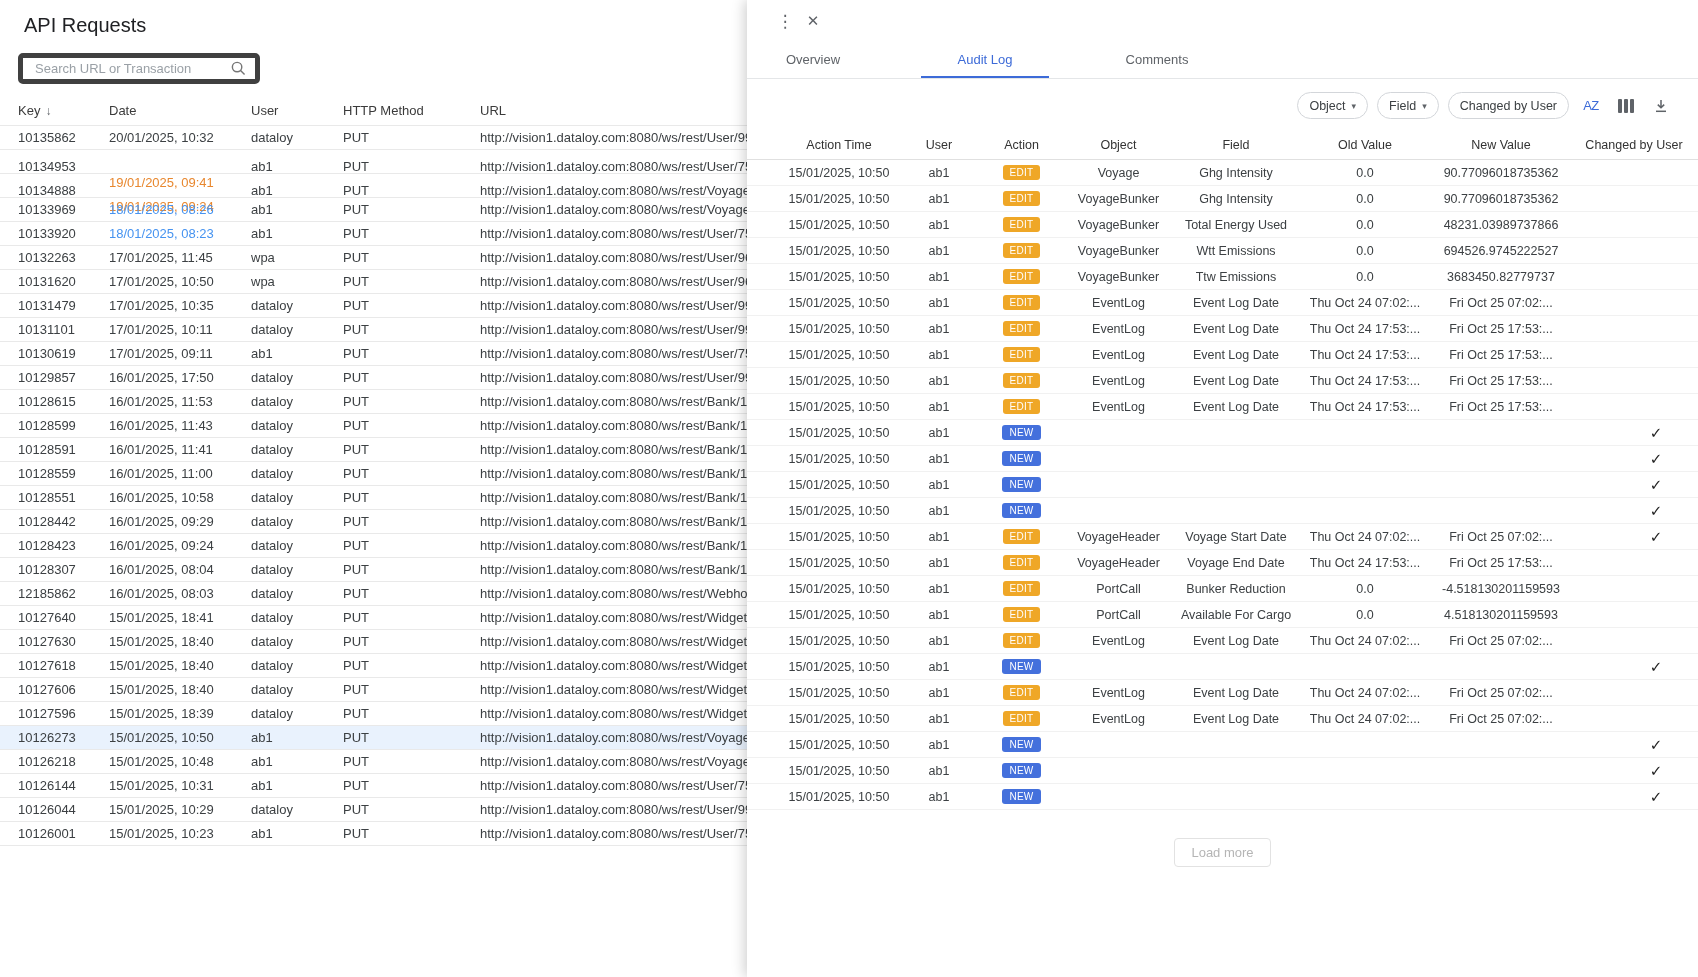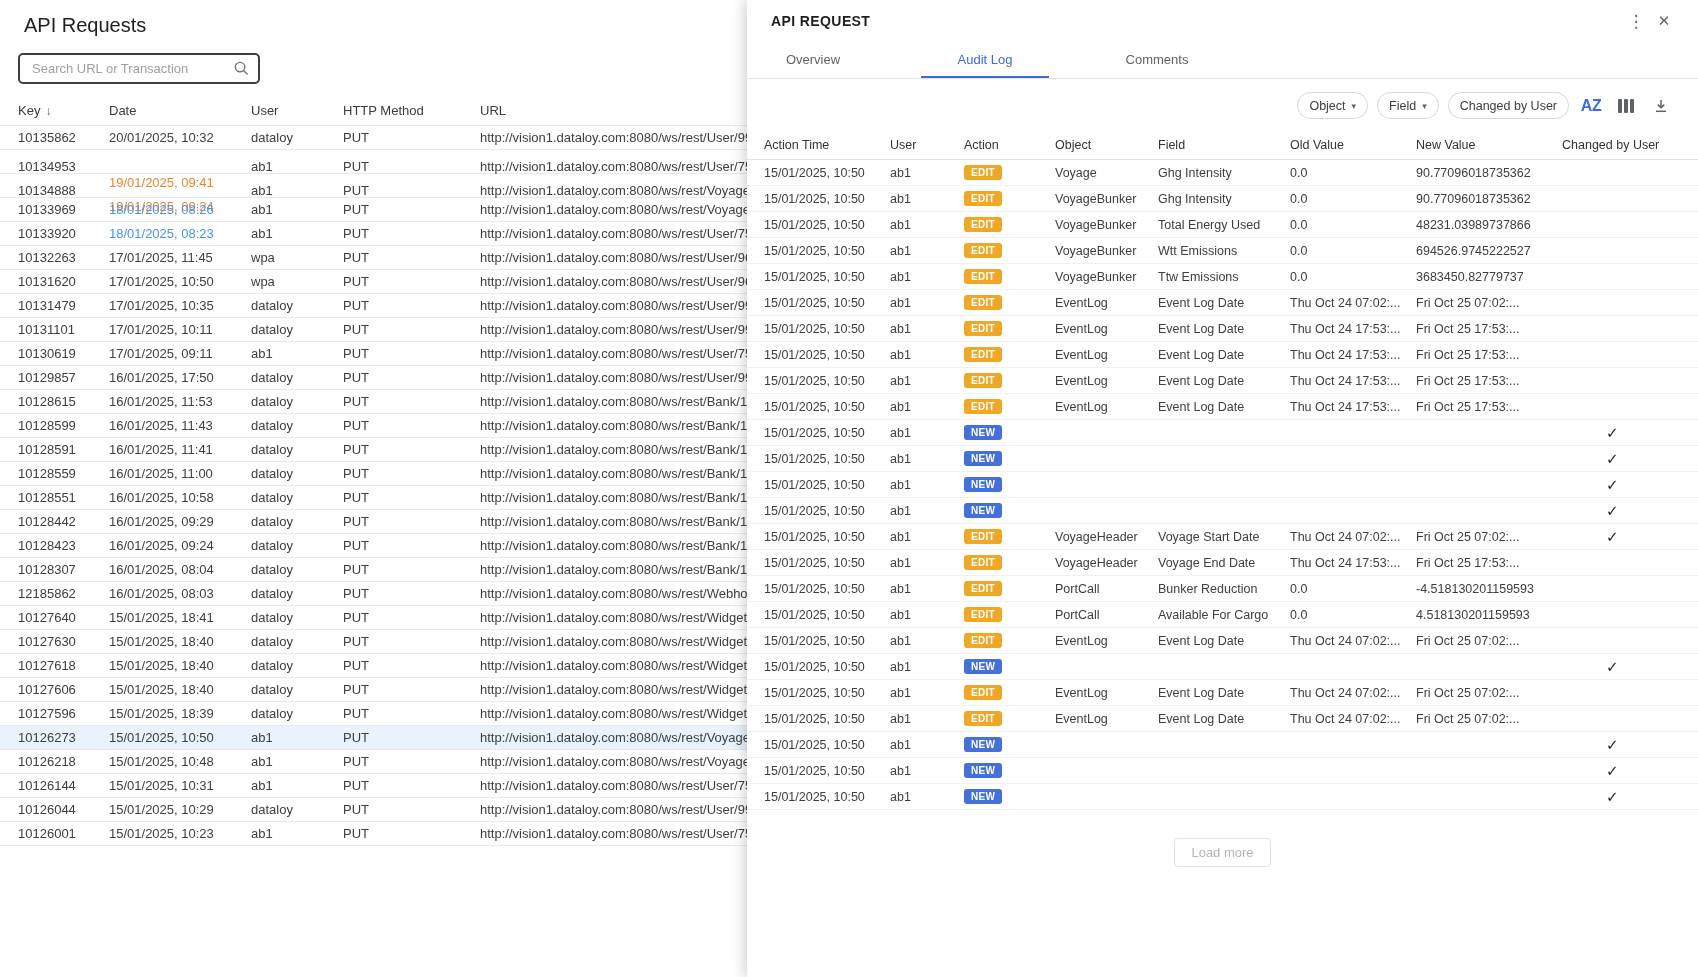--- a/index.html
+++ b/index.html
@@ -3,21 +3,21 @@
 <meta charset="utf-8">
 <style>
   * { margin:0; padding:0; box-sizing:border-box; }
   html,body { width:1698px; height:977px; background:#fff; overflow:hidden;
     font-family:"Liberation Sans","DejaVu Sans",sans-serif; color:#3c4043; }
 
   
   .left-panel { position:absolute; inset:0; background:#fff; }
   .page-title { font-size:20px; font-weight:500; color:#202124; margin:14px 0 16px 24px; }
   .search-box { position:relative; width:242px; height:31px; margin-left:18px; margin-bottom:12px;
-    border:2px solid #404040; border-radius:5px; display:flex; align-items:center; }
+    border:5px solid #404040; border-radius:5px; display:flex; align-items:center; }
   .search-box input { border:none; outline:none; flex:1; height:100%; padding:0 6px 0 12px;
     font-size:13px; color:#3c4043; font-family:inherit; background:transparent; }
   .search-box input::placeholder { color:#9aa0a6; }
   .search-box .sicon { margin-right:8px; display:flex; }
 
   .lheader, .lrow { display:grid; grid-template-columns:91px 142px 92px 137px 1fr;
     align-items:center; padding-left:18px; border-bottom:1px solid #e9e9e9; }
   .lheader { height:30px; font-size:13px; font-weight:500; color:#3b3b3b; }
   .lrow { height:24px; font-size:13px; color:#3c4043; }
   .lrow.hl { background:var(--row-highlight); }
@@ -41,30 +41,30 @@
   .tabs { display:flex; border-bottom:1px solid #e4e6e8; padding-left:2px;gap:44px; }
   .tab { width:128px; height:36px; display:flex; align-items:center; justify-content:center;
     font-size:13px; font-weight:500; color:#5f6368; cursor:pointer; border-bottom:2px solid transparent; }
   .tab.active { color:var(--accent); border-bottom-color:var(--accent);text-align:right; }
 
   .toolbar { display:flex; justify-content:flex-end; align-items:center; gap:9px; padding:13px 24px 7px; }
   .chip { display:flex; align-items:center; gap:6px; height:27px; padding:0 11px;
     border:1px solid #d3d6da; border-radius:14px; font-size:12.5px; color:#3c4043; cursor:pointer; background:#fff; }
   .chip .caret { font-size:9px; color:#5f6368; }
   .tool-ico { display:flex; align-items:center; justify-content:center; width:26px; height:26px; cursor:pointer; }
-  .az { font-size:16px; font-weight:700; color:var(--accent); letter-spacing:-0.5px; }
+  .az { font-size:13px; font-weight:400; color:var(--accent); letter-spacing:-0.5px; }
   .colbars { display:flex; gap:2px; }
   .colbars i { display:block; width:4px; height:14px; background:#5f6368; border-radius:1px; }
 
   .aheader, .arow { display:grid; grid-template-columns:126px 74px 91px 103px 132px 126px 146px 1fr;
-    align-items:center; padding-left:17px; }
+    align-items:center; padding-left:33px;text-align:center; }
   .aheader { height:30px; font-size:12.5px; font-weight:500; color:#333; border-bottom:1px solid #e0e0e0; margin-top:4px; }
   .arow { height:26px; font-size:12.5px; color:#3c4043; border-bottom:1px solid #f1f1f1; }
   .acell { overflow:hidden; white-space:nowrap; padding-right:8px; }
-  .badge { display:inline-block; padding:2px 7px; border-radius:3px; font-size:10px; font-weight:700;
+  .badge { display:inline-block; padding:2px 7px; border-radius:3px; font-size:10px; font-weight:400;
     color:#fff; letter-spacing:.3px; }
   .badge.edit { background:var(--edit-badge); }
   .badge.new  { background:var(--new-badge); }
   .check { font-size:15px; color:#1f1f1f; margin-left:44px; }
 
   .load-more-wrap { text-align:center; margin-top:28px; }
   .load-more { border:1px solid #e2e2e2; background:#fff; color:#b5b5b5; font-size:13px;
     padding:6px 16px; border-radius:4px; font-family:inherit; cursor:default; }
 </style>
 </head>
@@ -302,21 +302,20 @@
         <div class="cell">15/01/2025, 10:23</div>
         <div class="cell">ab1</div>
         <div class="cell">PUT</div>
         <div class="cell url">http://vision1.dataloy.com:8080/ws/rest/User/75863</div>
       </div>
     </div>
 </div>
 
 <div class="drawer">
   <div class="drawer-head">
-    <div class="drawer-title">API REQUEST</div>
     <div class="ico-btn">
       <span class="kebab">⋮</span>
     </div>
     <div class="ico-btn">
       <span class="closex">✕</span>
     </div>
   </div>
 
   <div class="tabs">
       <div class="tab">Overview</div>

